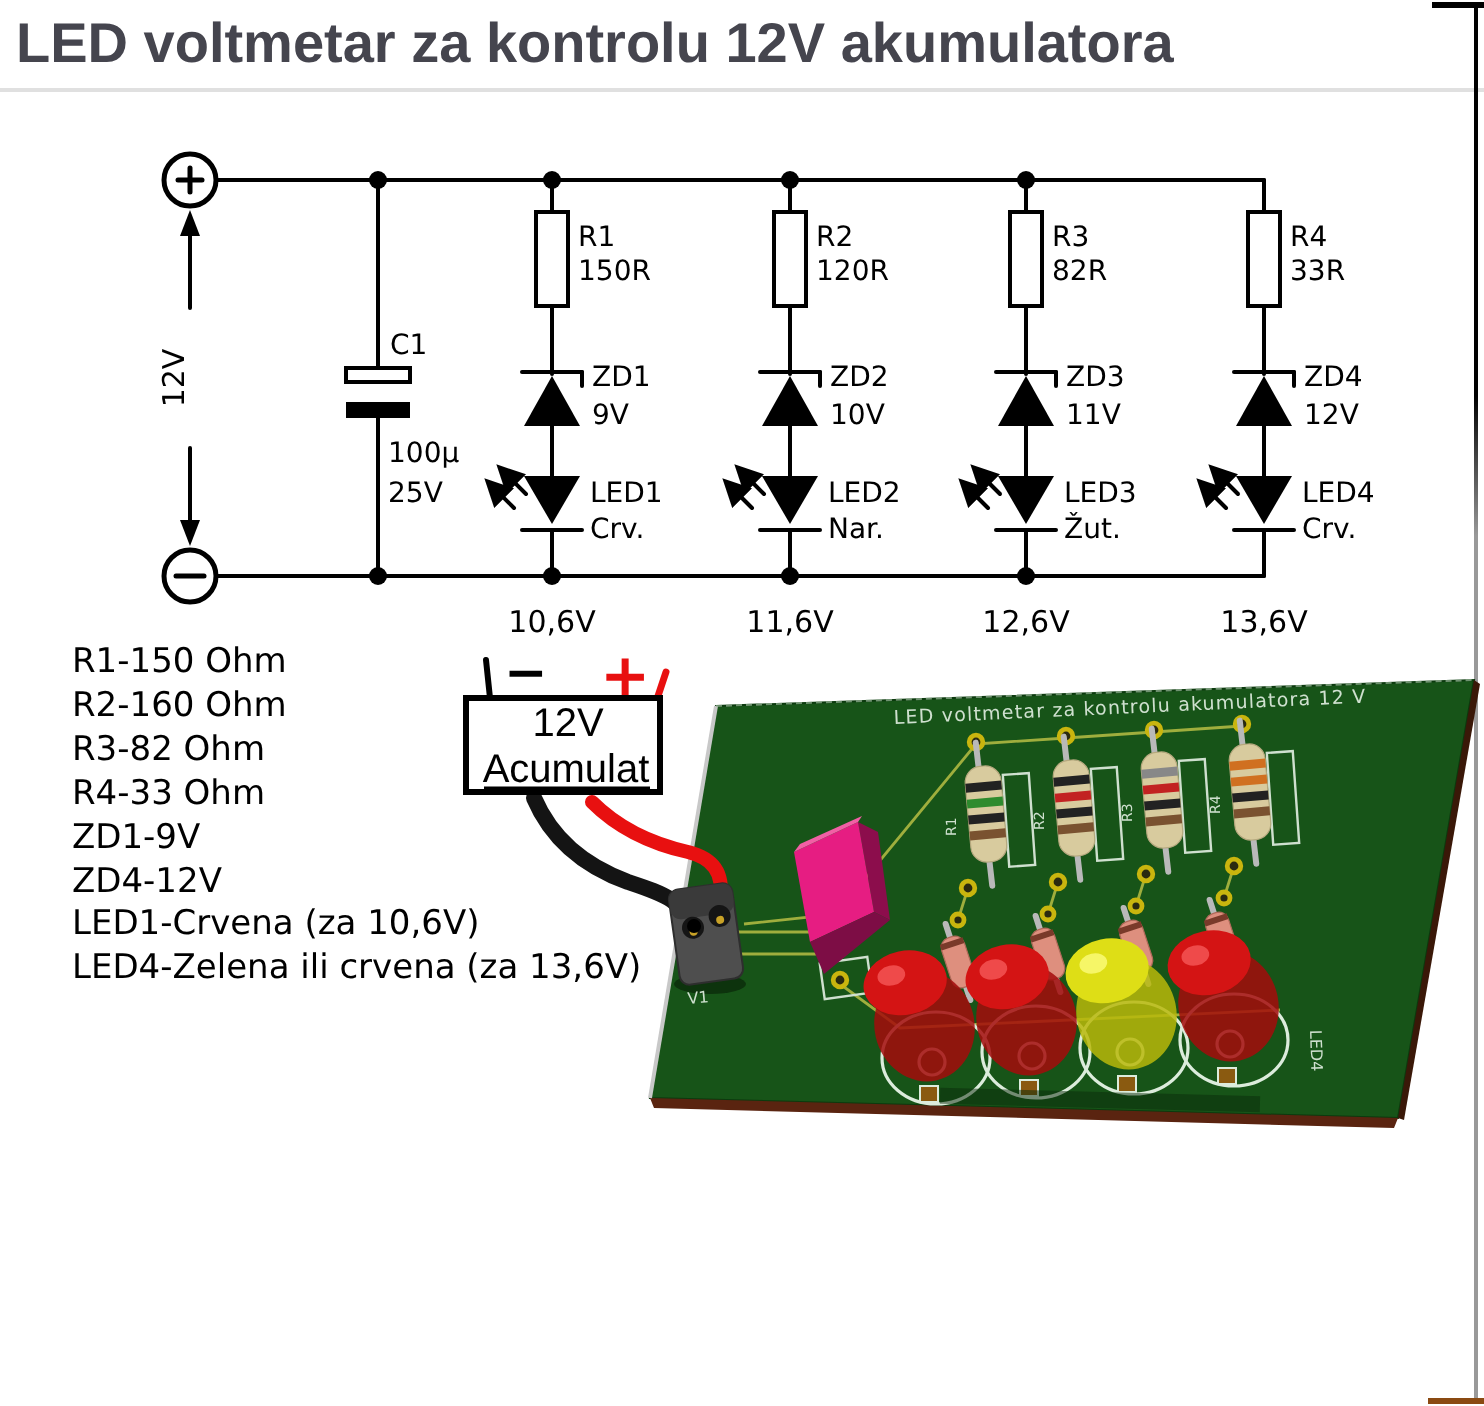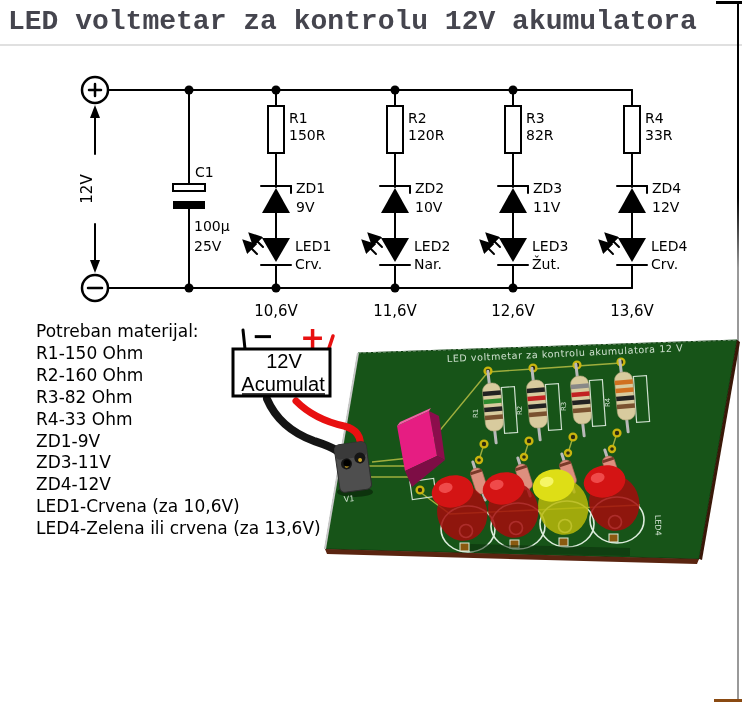--- a/index.html
+++ b/index.html
@@ -1,19 +1,19 @@
 <!DOCTYPE html>
 <html><head>
 <meta charset="utf-8">
 <style>
   html,body{margin:0;padding:0;background:#fff;}
   #page{position:relative;width:742px;height:703px;background:#ffffff;overflow:hidden;
         font-family:"DejaVu Sans",sans-serif;}
   
-  #page-title{position:absolute;left:8px;top:6px;margin:0;font-family:Liberation Mono, monospace;
+  #page-title{position:absolute;left:8px;top:6px;margin:0;font-family:Liberation Sans, sans-serif;
         font-weight:bold;font-size:28px;color:#45454e;letter-spacing:0px;white-space:nowrap;}
   #title-rule{position:absolute;left:0;top:44px;width:742px;height:2px;background:#e0e0e0;}
   #corner-top{position:absolute;left:716px;top:1px;width:26px;height:3px;background:#000;}
   #right-border{position:absolute;left:737px;top:2px;width:2px;height:700px;
         background:linear-gradient(#000 0%,#000 28%,#999 38%,#999 100%);}
   #corner-bottom{position:absolute;left:714px;top:699px;width:28px;height:3px;background:#8a4a12;}
   
   #parts-list{position:absolute;left:36px;top:321px;font-size:17px;line-height:21.9px;color:#000;}
   
   svg{position:absolute;left:0;}
@@ -185,27 +185,25 @@
         <line class="w" x1="-19" y1="254" x2="-31" y2="242" marker-end="url(#ah)"></line>
       </g>
       <text class="st" x="19" y="251">LED4</text>
       <text class="st" x="19" y="269">Crv.</text>
       <line class="w" x1="0" y1="265" x2="0" y2="288"></line>
       <text class="sv" x="0" y="316" text-anchor="middle">13,6V</text>
     </g>
   </svg>
 
   <div id="parts-list">
-    <div>Potreban materijal:</div>
     <div>R1-150 Ohm</div>
     <div>R2-160 Ohm</div>
     <div>R3-82 Ohm</div>
     <div>R4-33 Ohm</div>
     <div>ZD1-9V</div>
-    <div>ZD3-11V</div>
     <div>ZD4-12V</div>
     <div>LED1-Crvena (za 10,6V)</div>
     <div>LED4-Zelena ili crvena (za 13,6V)</div>
   </div>
 
   <svg style="top:325px" width="742" height="378" viewBox="0 325 742 378">
 
     <g>
       <polygon points="358,353 737,340 699,559 325,549" stroke="#0c3a0e" stroke-width="1" fill="#175418"></polygon>
       <polygon points="325,549 699,559 697,564 327,554" fill="#5a2410"></polygon>

